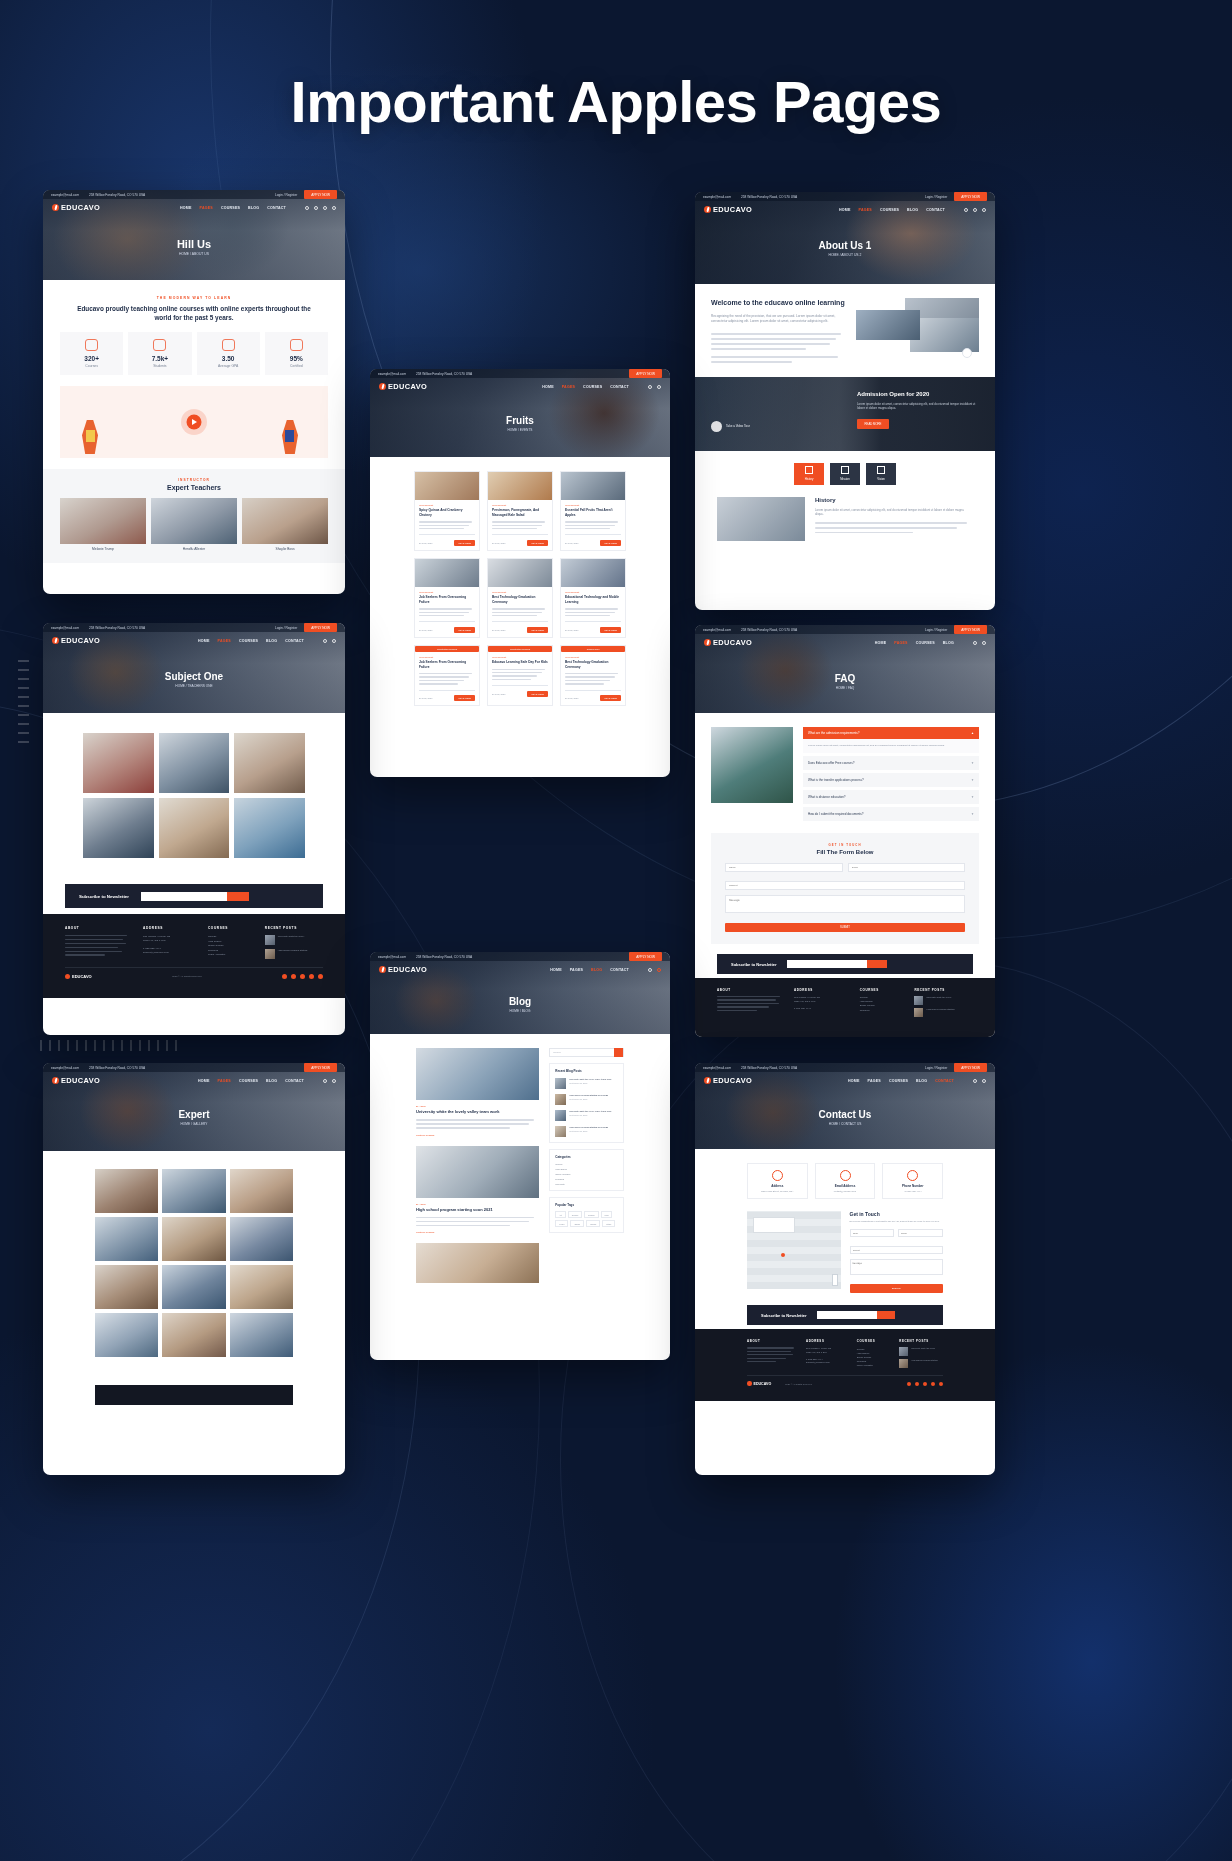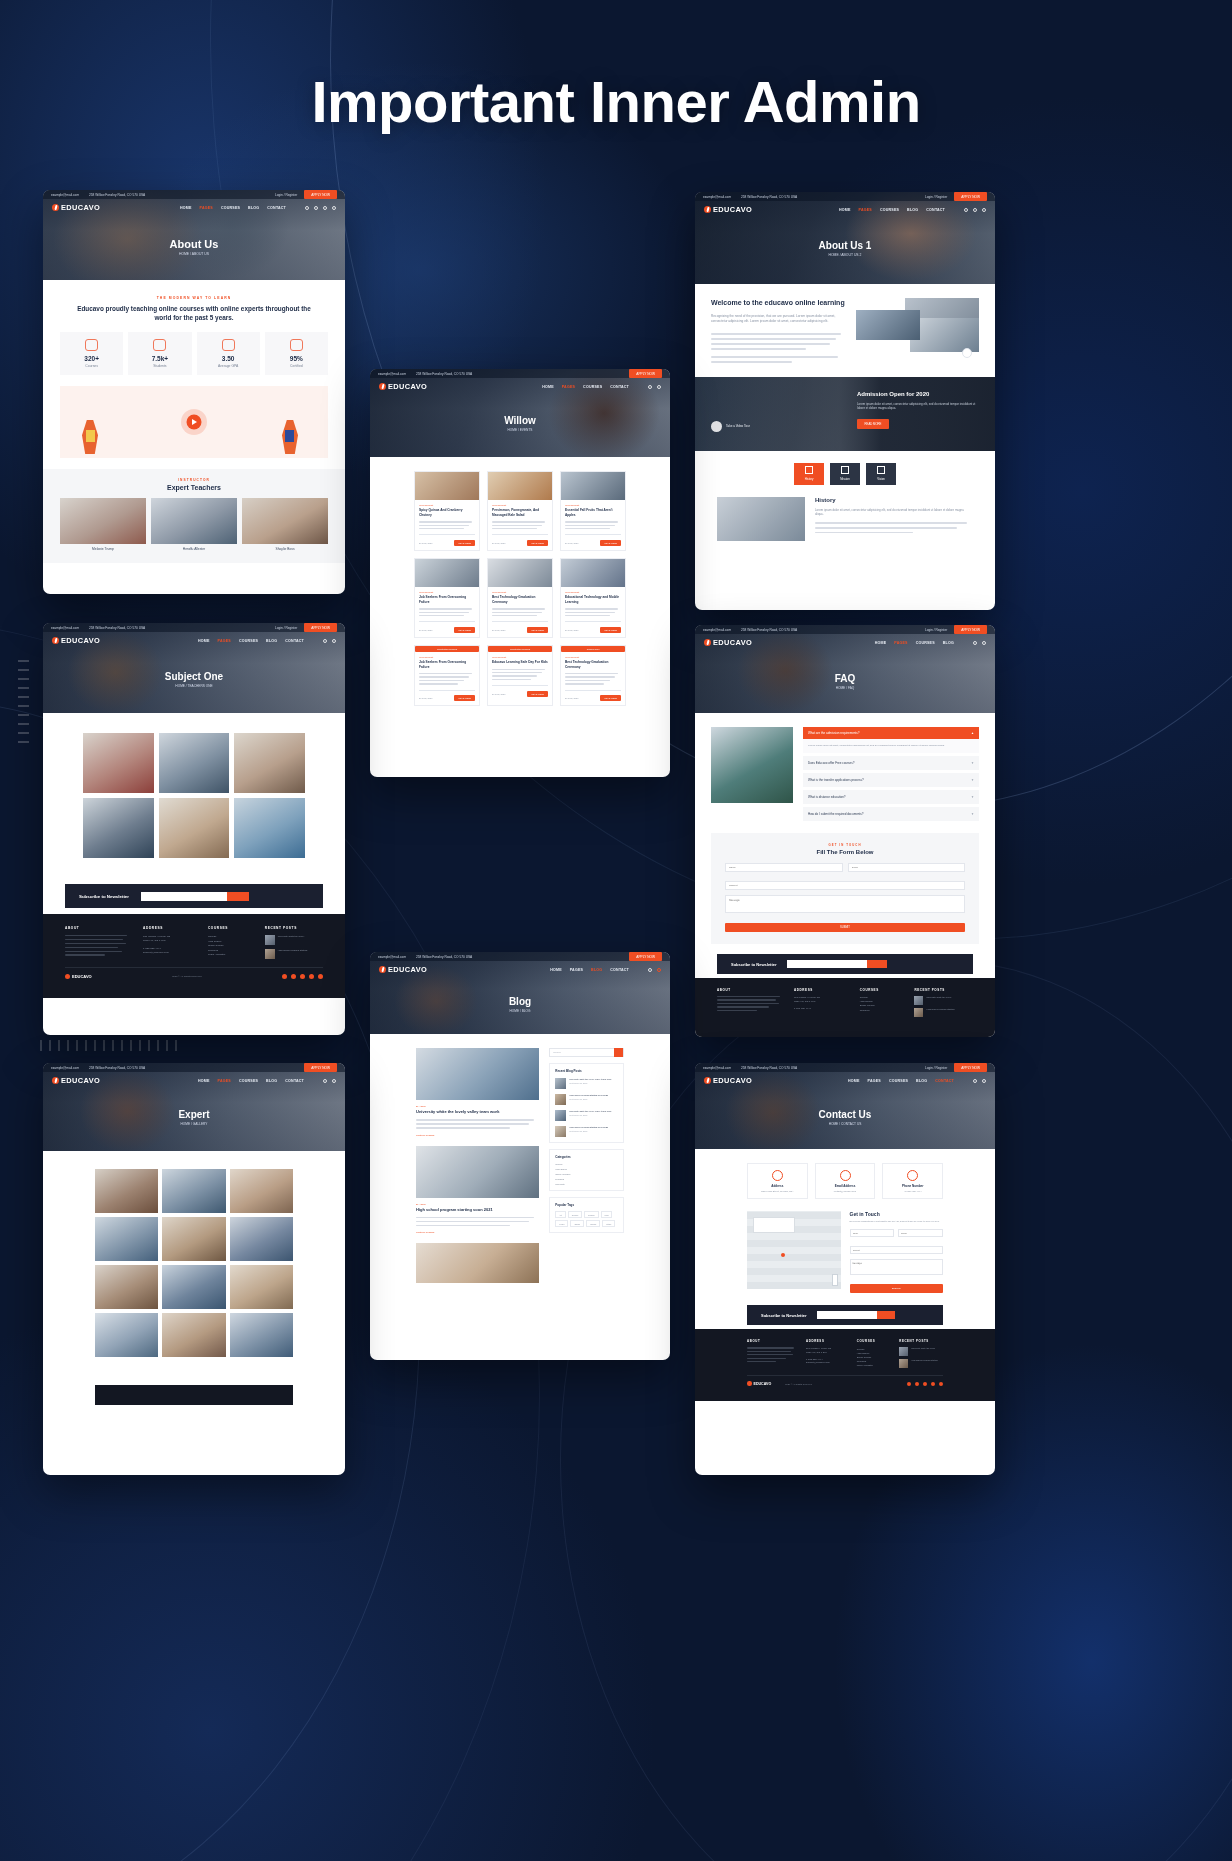--- a/index.html
+++ b/index.html
@@ -117,21 +117,21 @@
       <span></span>
       <span></span>
       <span></span>
       <span></span>
       <span></span>
       <span></span>
       <span></span>
   </div>
 </div>
 
-<div class="heading">Important Inner Admin</div>
+<div class="heading">Important Apples Pages</div>
 
 <div class="mock rounded" style="left:43px;top:190px;width:302px;height:404px;">
 
   <div class="hero" style="height:90px;">
     <div class="photo" style="background:
         radial-gradient(ellipse 120px 90px at 28% 55%,#a88b72 0%,rgba(168,139,114,0) 62%),
         radial-gradient(ellipse 90px 80px at 62% 40%,#7b8a96 0%,rgba(123,138,150,0) 65%),
         linear-gradient(120deg,#4b5664 0%,#6d7886 40%,#9aa4ae 70%,#c5ccd3 100%);"></div>
     <div class="shade"></div>
     <div class="topbar">
@@ -154,21 +154,21 @@
         <span>BLOG</span>
         <span>CONTACT</span>
       </span>
       <span class="navicons">
         <i></i>
         <i></i>
         <i></i>
         <i></i>
       </span>
     </div>
-    <div class="herotitle" style="margin-top:22px;font-size:11px;">About Us</div>
+    <div class="herotitle" style="margin-top:22px;font-size:11px;">Hill Us</div>
     <div class="herocrumb" style="margin-top:2px;font-size:3.4px;">HOME  /  ABOUT US</div>
   </div>
 
   <div style="padding:16px 28px 0;">
     <div class="kicker" style="font-size:3.4px;">THE MODERN WAY TO LEARN</div>
     <div class="sectitle" style="font-size:6.4px;line-height:9px;margin-top:4px;">Educavo proudly teaching online courses with online experts throughout the world for the past 5 years.</div>
   </div>
 
   <div style="display:flex;gap:5px;padding:10px 17px 0;">
     <div class="card" style="flex:1;background:#f7f7f9;padding:7px 2px;text-align:center;border:none;">
@@ -342,21 +342,21 @@
         <span>HOME</span>
         <span class="on">PAGES</span>
         <span>COURSES</span>
         <span>CONTACT</span>
       </span>
       <span class="navicons">
         <i></i>
           <i></i>
       </span>
     </div>
-    <div class="herotitle" style="margin-top:20px;font-size:10px;">Willow</div>
+    <div class="herotitle" style="margin-top:20px;font-size:10px;">Fruits</div>
     <div class="herocrumb" style="margin-top:2px;font-size:3.2px;">HOME  /  EVENTS</div>
   </div>
 
   <div style="padding:14px 44px;display:grid;grid-template-columns:repeat(3,1fr);gap:7px;">
 
     <div class="card">
       <div class="ph" style="height:28px;background:linear-gradient(135deg,#d6c0a6,#a0785a);"></div>
       <div style="padding:4px;">
         <div style="font-size:2.3px;color:#f04e23;">Wed Gourmet</div>
         <div style="font-size:3.2px;font-weight:bold;color:#1c2a45;line-height:4.6px;margin-top:2px;">Spicy Quinoa And Cranberry Chutney</div>

